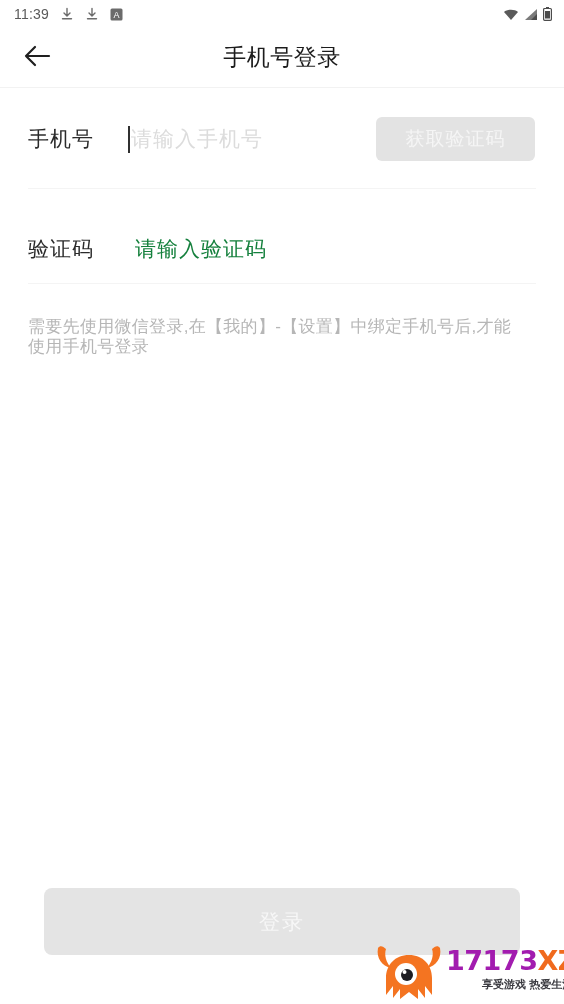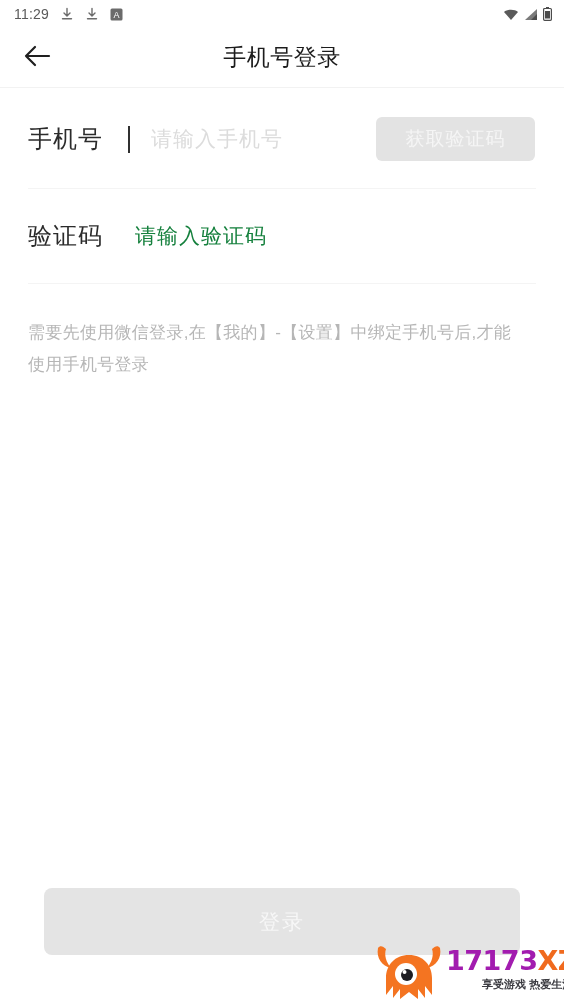--- a/index.html
+++ b/index.html
@@ -86,38 +86,37 @@
   
   .form-row {
     position: absolute;
     left: 0;
     width: 564px;
     height: 72px;
     display: flex;
     align-items: center;
   }
   .row-phone { top: 103px; }
-  .row-code  { top: 200px; }
+  .row-code  { top: 213px; }
 
   .field-label {
     position: absolute;
     left: 28px;
-    font-size: 24px;
+    font-size: 21px;
     color: #2b2b2b;
     letter-spacing: 1px;
     white-space: nowrap;
   }
 
   .field-input-wrap {
     position: absolute;
     left: 128px;
     display: flex;
     align-items: center;
     height: 40px;
-    gap: 20px;
   }
   .row-code .field-input-wrap { left: 135px; }
 
   .caret {
     width: 2px;
     height: 27px;
     background: #303030;
     margin-right: 1px;
   }
 
@@ -153,21 +152,21 @@
     font-family: "Liberation Sans", "DejaVu Sans", sans-serif;
     cursor: pointer;
   }
 
   
   .hint {
     position: absolute;
     left: 28px; top: 317px;
     width: 500px;
     font-size: 17px;
-    line-height: 32px;
+    line-height: 20px;
     color: #b6b6b6;
     letter-spacing: 0.3px;
   }
 
   
   .login-btn {
     position: absolute;
     left: 44px; top: 888px;
     width: 476px; height: 67px;
     background: #e4e4e4;
@@ -213,21 +212,21 @@
     text-align: right;
   }
 </style>
 </head>
 <body>
 
 <div id="app">
 
   <div class="status-bar">
     <div class="status-left">
-      <span class="status-clock">11:29</span>
+      <span class="status-clock">11:39</span>
 
       <span class="status-icon">
         <svg width="14" height="14" viewBox="0 0 14 14">
           <path d="M7 1.5 L7 8.5 M4 6 L7 9 L10 6" stroke="#6b6b6b" stroke-width="1.4" fill="none" stroke-linecap="round" stroke-linejoin="round"></path>
           <path d="M2.5 11.8 L11.5 11.8" stroke="#6b6b6b" stroke-width="1.4" stroke-linecap="round"></path>
         </svg>
       </span>
 
       <span class="status-icon">
         <svg width="14" height="14" viewBox="0 0 14 14">

